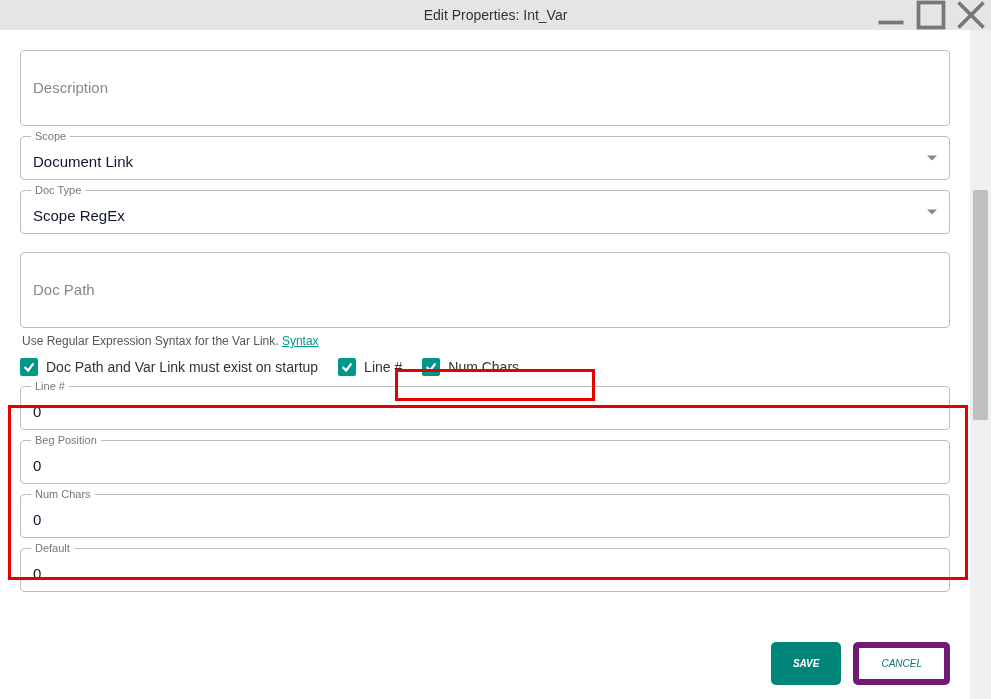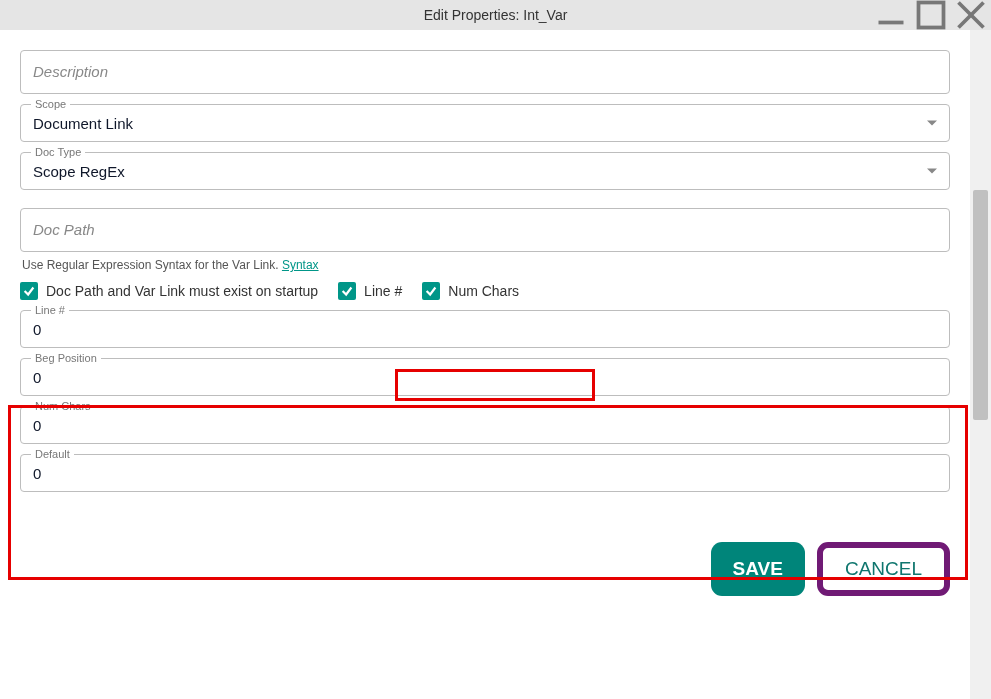--- a/index.html
+++ b/index.html
@@ -47,25 +47,25 @@
     top: 160px; height: 230px;
     background: #c0c0c0;
     border-radius: 2px;
   }
 
   .field-box {
     position: relative;
     border: 1px solid #bdbdbd;
     border-radius: 4px;
     margin-top: 10px;
-    padding: 10px 12px 8px 12px;
+    padding: 16px 12px 8px 12px;
     width: 100%;
     background: #fff;
   }
-  .field-box.no-label { padding: 12px 12px; font-style: italic; }
+  .field-box.no-label { padding: 28px 12px; }
   .float-label {
     position: absolute;
     top: -7px; left: 10px;
     background: #fff;
     padding: 0 4px;
     font-size: 11px;
     color: #777;
   }
   .field-value {
     font-size: 15px;
@@ -109,24 +109,25 @@
     pointer-events: none;
     z-index: 5;
   }
 
   .button-row {
     display: flex; justify-content: flex-end; gap: 12px;
     margin-top: 50px;
   }
   .btn {
     padding: 10px 22px;
-    font-size: 19px;
-    border-radius: 11px;
+    font-size: 10px;
+    border-radius: 5px;
     cursor: pointer;
     border: none;
+    font-style: italic;
   }
   .btn-save { background: #00857a; color: #fff; font-weight: 600; }
   .btn-cancel { background: #fff; color: #0f766e; border: 6px solid #701a75; }
 
   #hl-checks { left: 395px; top: 339px; width: 200px; height: 32px; }
   #hl-fields { left: 8px;   top: 375px; width: 960px; height: 175px; }
 </style>
 </head>
 <body>
 

